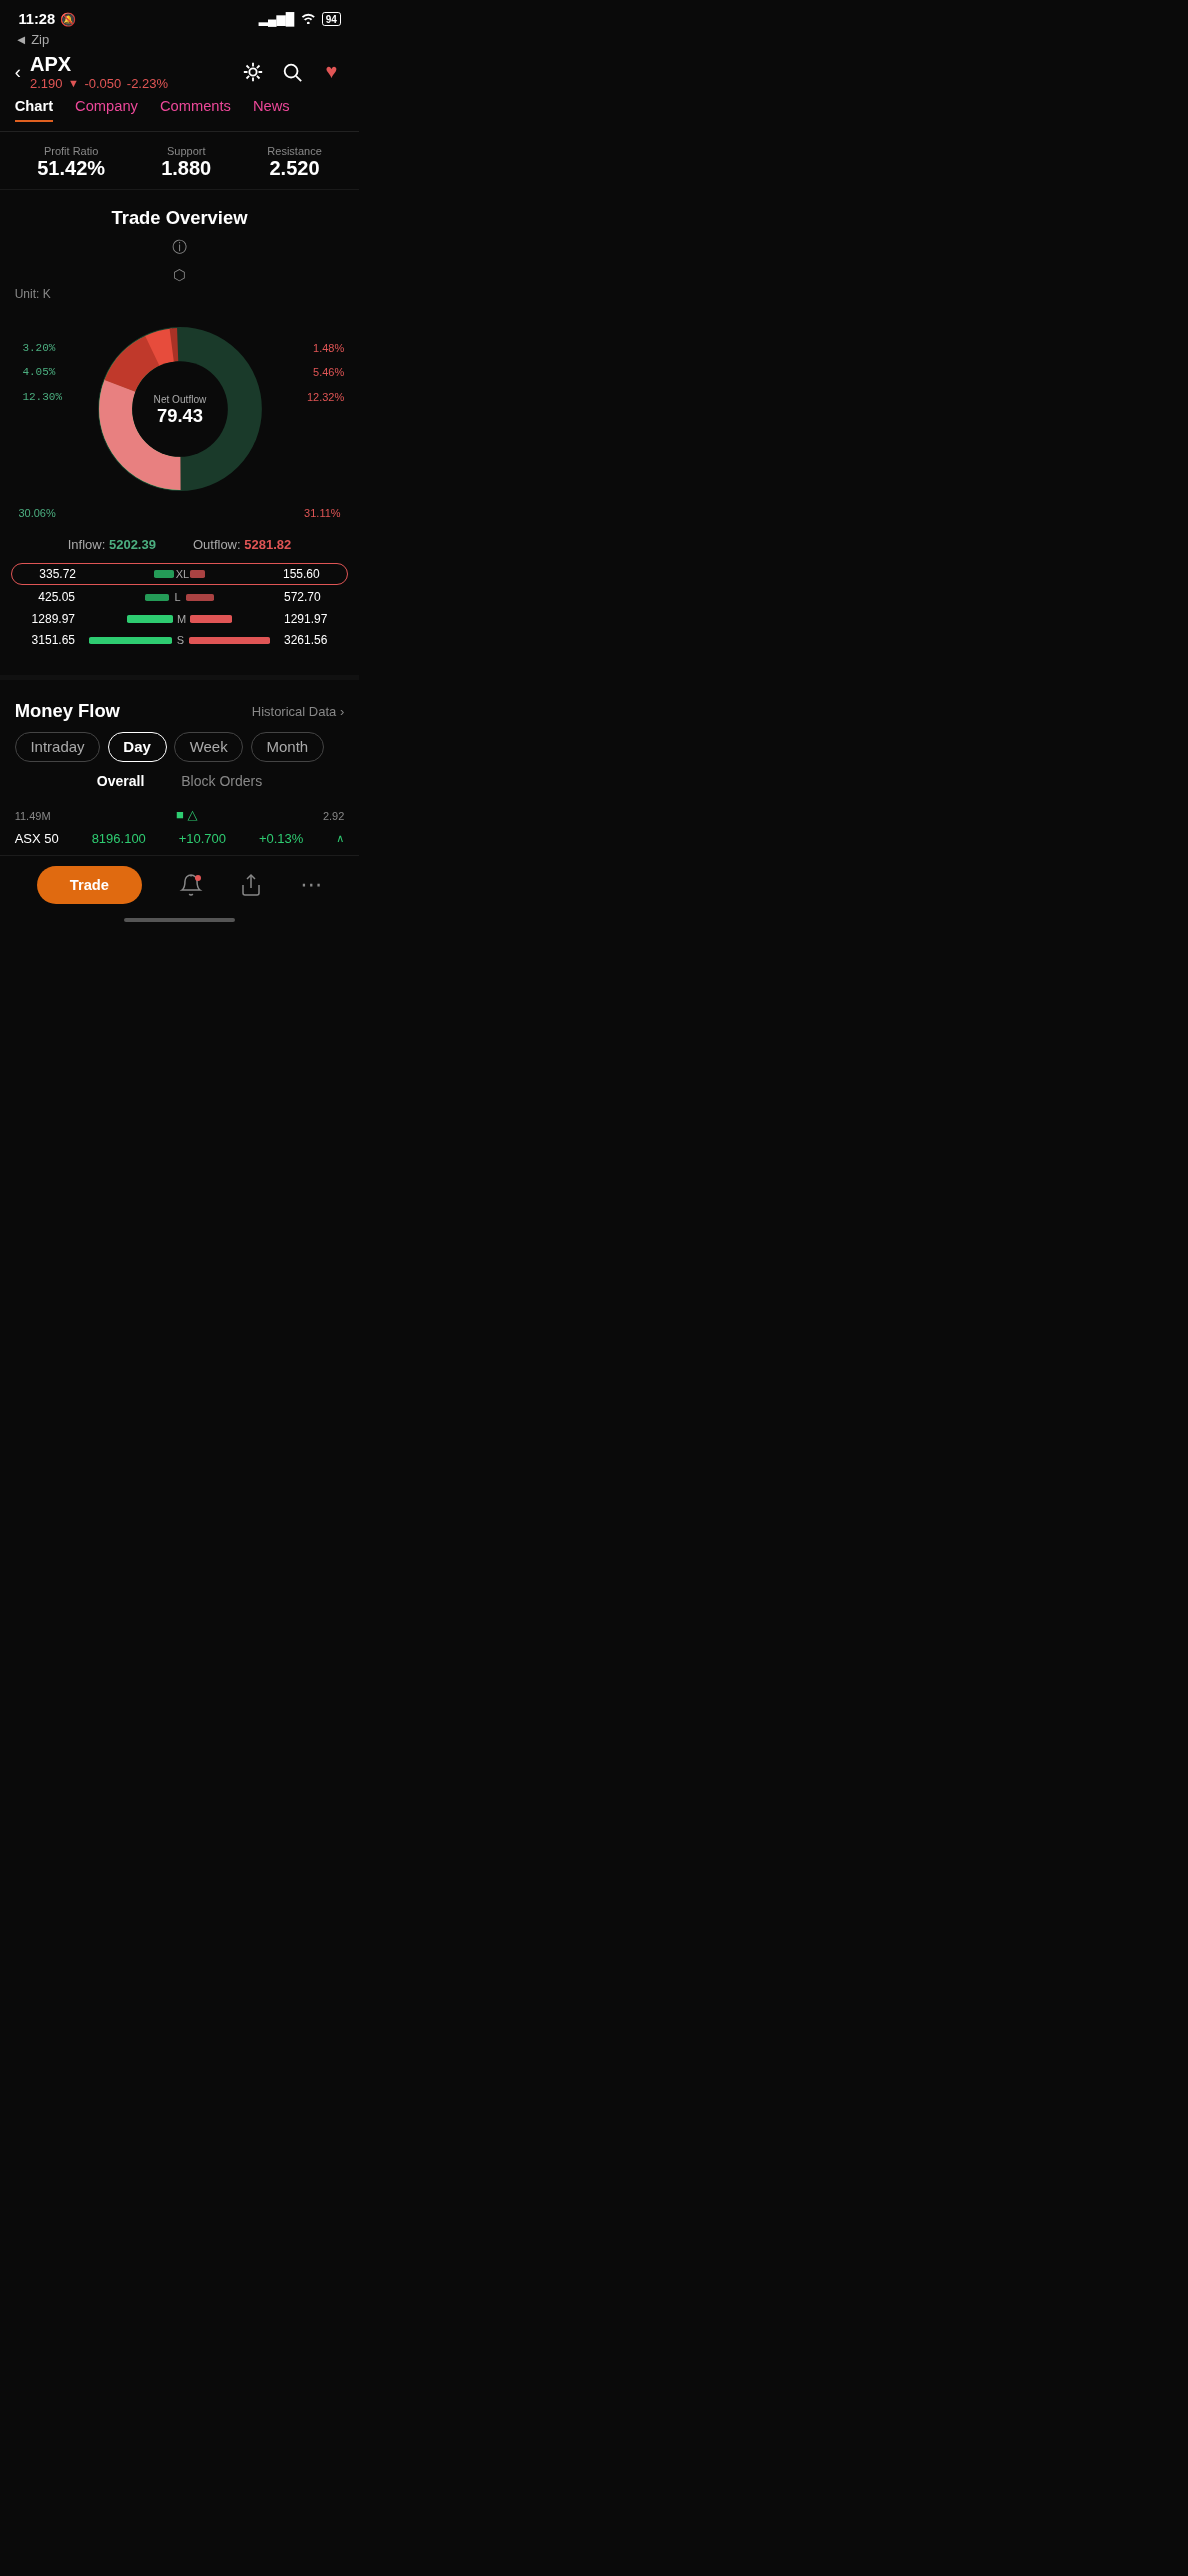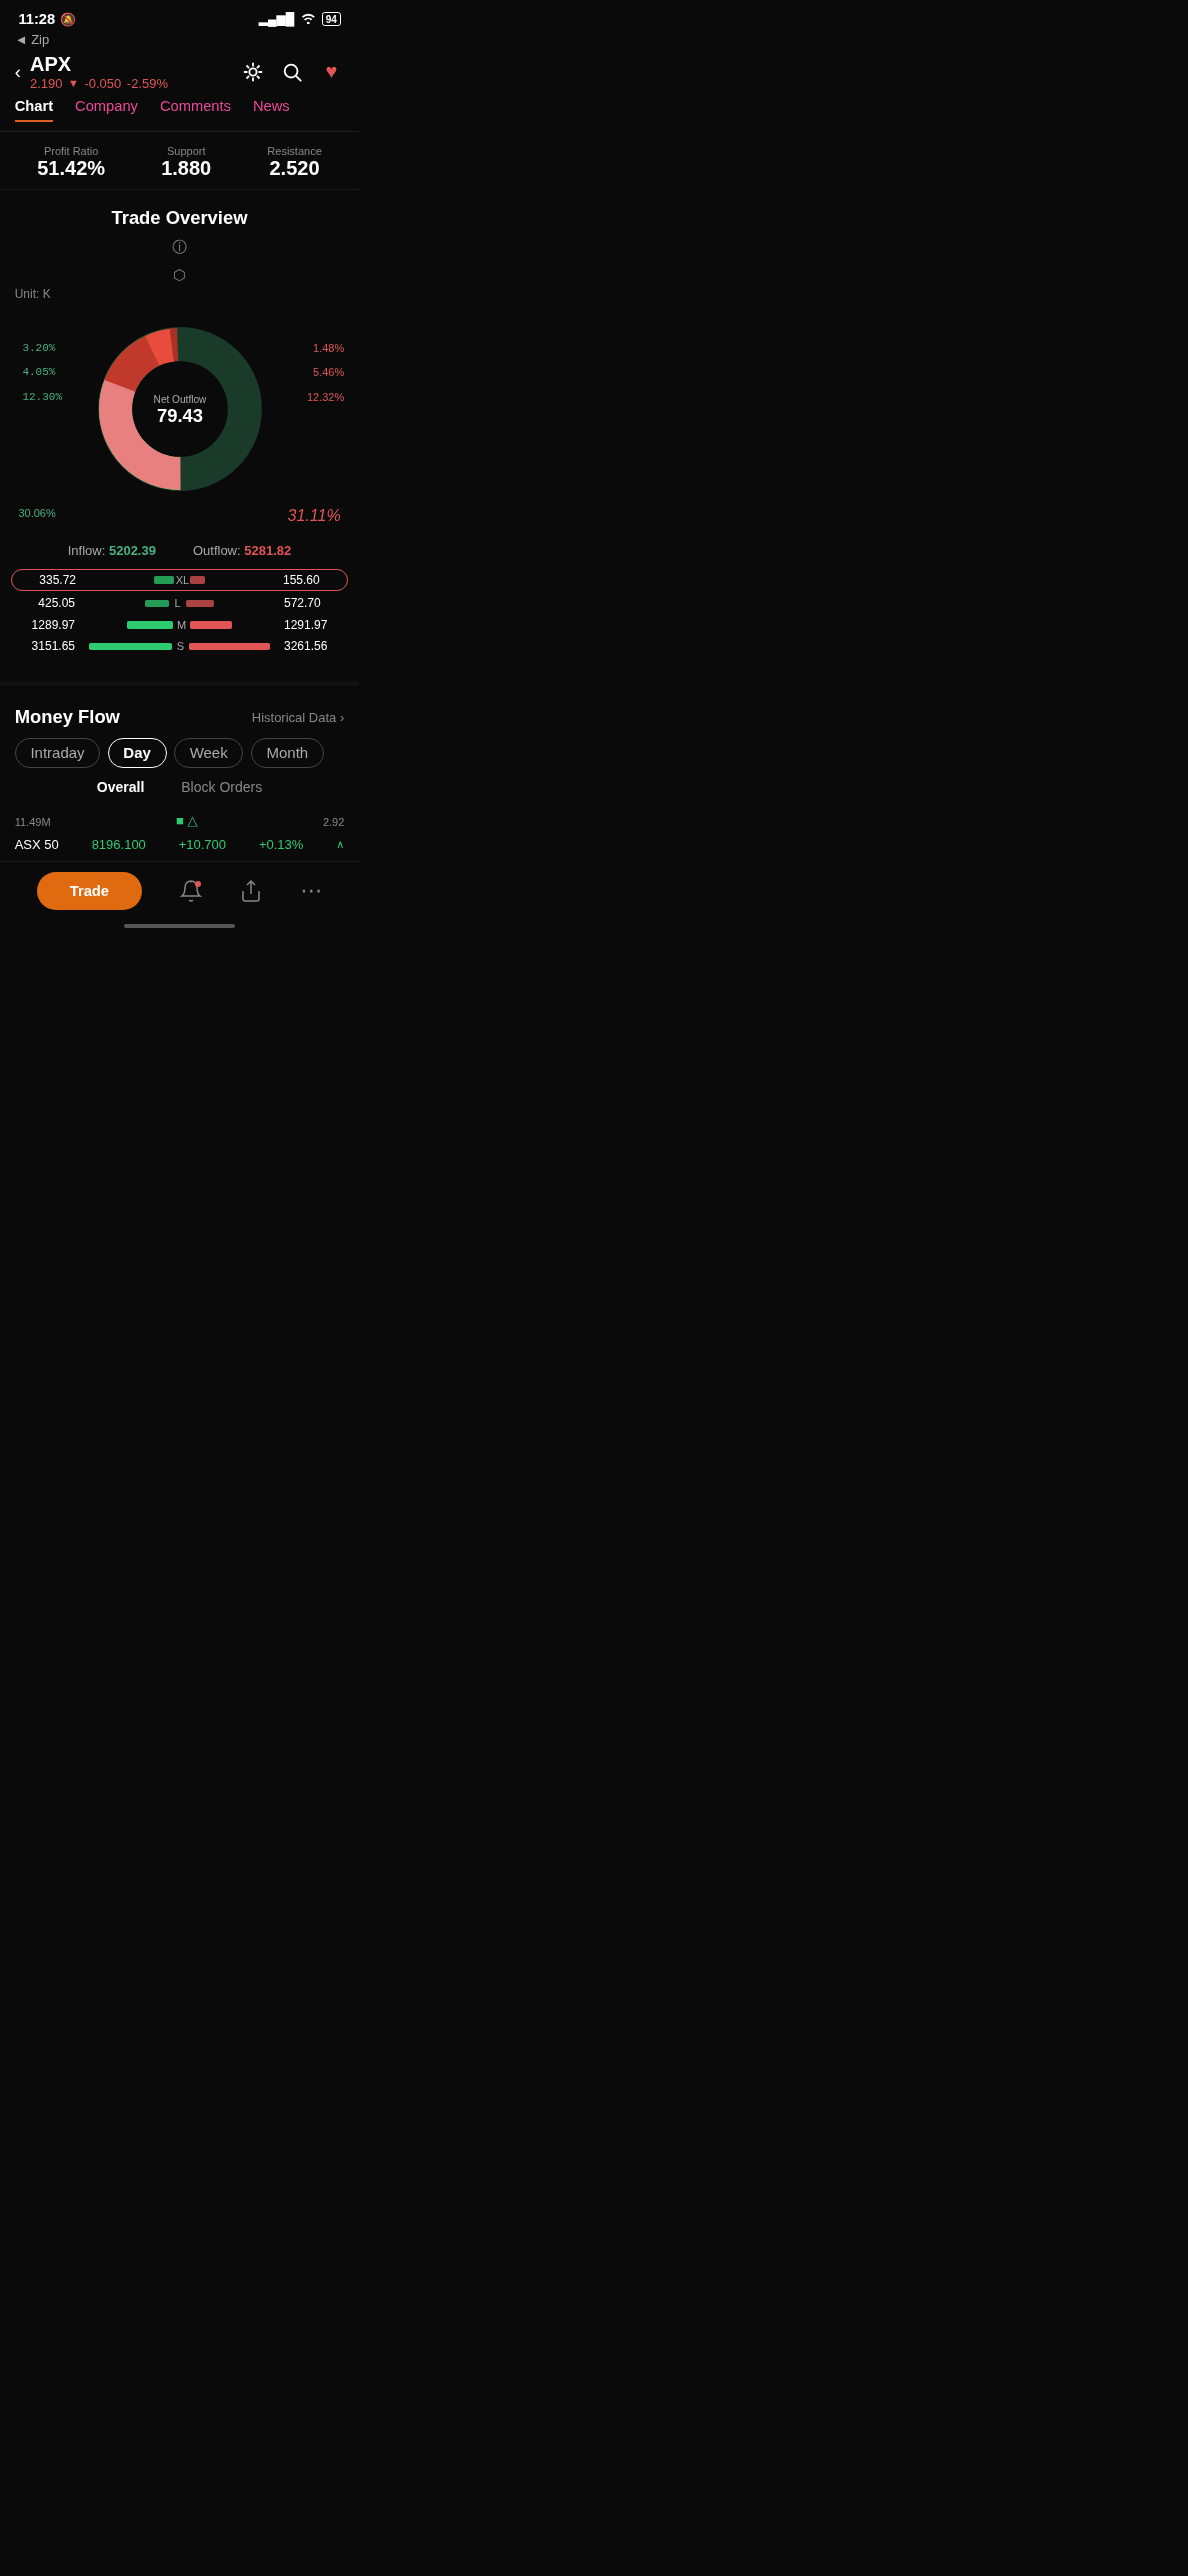--- a/index.html
+++ b/index.html
@@ -329,21 +329,21 @@
 
 <div class="header-row">
   <div class="header-left">
     <span class="back-arrow">‹</span>
     <div class="stock-info">
       <div class="ticker">APX</div>
       <div class="price-row">
         <span class="price-val">2.190</span>
         <span class="price-arrow">▼</span>
         <span class="price-change">-0.050</span>
-        <span class="price-change">-2.59%</span>
+        <span class="price-change">-2.23%</span>
       </div>
     </div>
   </div>
   <div class="header-icons">
     <div class="icon-btn">
       <svg width="22" height="22" viewBox="0 0 24 24" fill="none" stroke="white" stroke-width="2">
         <path d="M12 2v4M12 18v4M4.93 4.93l2.83 2.83M16.24 16.24l2.83 2.83M2 12h4M18 12h4M4.93 19.07l2.83-2.83M16.24 7.76l2.83-2.83"></path>
         <circle cx="12" cy="12" r="4"></circle>
       </svg>
     </div>
@@ -418,21 +418,21 @@
 
       <circle cx="100" cy="100" r="52" fill="#0a0a0a"></circle>
 
       <text x="100" y="94" text-anchor="middle" fill="#aaa" font-size="11">Net Outflow</text>
       <text x="100" y="114" text-anchor="middle" fill="white" font-size="20" font-weight="bold">79.43</text>
     </svg>
   </div>
 
   <div style="display:flex; justify-content:space-between; padding:0 11px; margin-top:-9.2px; margin-bottom:9.2px;">
     <span style="font-size:11px; color:#4caf80;">30.06%</span>
-    <span style="font-size:16px; color:#e05555;font-style:italic;">31.11%</span>
+    <span style="font-size:11px; color:#e05555;">31.11%</span>
   </div>
 </div>
 
 <div class="flow-summary">
   <span>
     <span>Inflow:</span>
     <span class="inflow-val">5202.39</span>
   </span>
   <span>
     <span>Outflow:</span>

